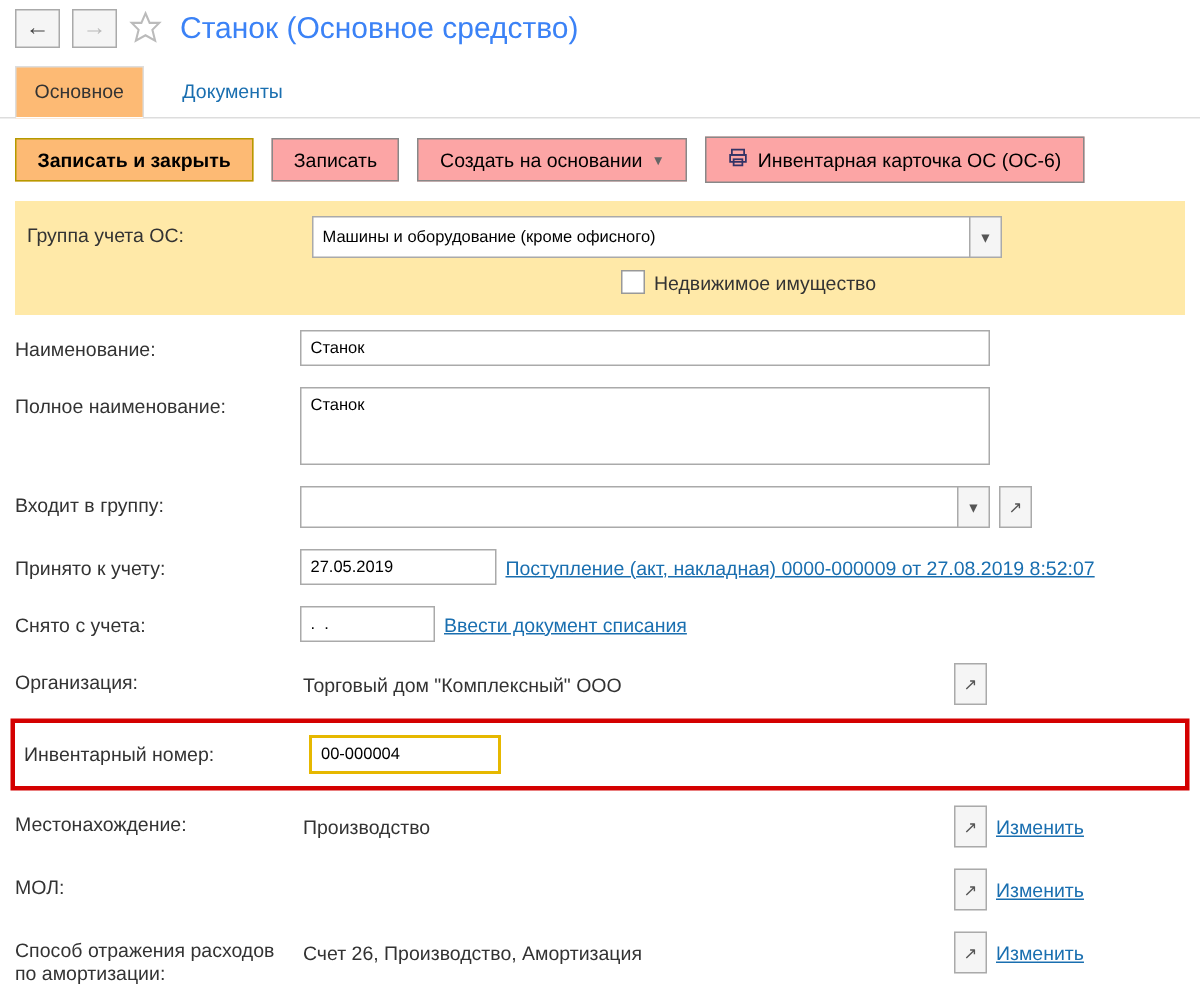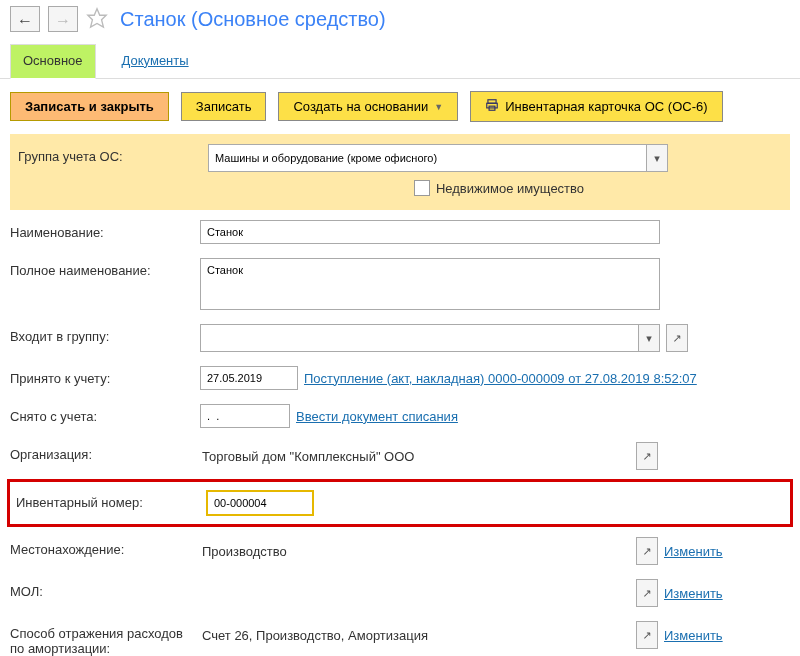--- a/index.html
+++ b/index.html
@@ -39,35 +39,35 @@
     align-items: center;
     border-bottom: 1px solid #ddd;
   }
   .tab {
     padding: 8px 12px 10px 12px;
     cursor: pointer;
     color: #1a6fb0;
   }
   .tab.active {
     color: #333;
-    background: #bef264;
+    background: #fdba74;
     border: 1px solid #ddd;
     border-bottom: 1px solid #fff;
     margin-bottom: -1px;
   }
-  .tab.link { text-decoration: underline; }
+  .tab.link { }
   .toolbar {
     display: flex;
     gap: 12px;
     padding: 12px 10px;
     align-items: center;
   }
   .btn {
     border: 1px solid #888;
-    background: #fde047;
+    background: #fca5a5;
     padding: 6px 14px;
     cursor: pointer;
     font-size: 13px;
     display: flex; align-items: center; gap: 6px;
   }
   .btn.primary {
     background: #fdba74;
     border: 1px solid #b59a00;
     font-weight: bold;
   }
@@ -125,21 +125,21 @@
     width: 16px; height: 16px;
     border: 1px solid #999;
     background: #fff;
     cursor: pointer;
   }
   .link-text {
     color: #1a6fb0;
     text-decoration: underline;
     cursor: pointer;
   }
-  .date-input { width: 98px; }
+  .date-input { width: 131px; }
   .highlight-red {
     border: 3px solid #d40000;
     padding: 2px;
     margin: -5px -3px 10px -3px;
   }
   .highlight-yellow .input {
     border: 2px solid #e6b800;
     background: #fff;
   }
   .readonly-field {
@@ -265,21 +265,21 @@
       <div class="open-btn">
           <span>↗</span>
         </div>
     </div>
   </div>
 
   <div class="highlight-red">
     <div class="form-row highlight-yellow" style="margin-bottom:0; padding:6px 4px;">
       <div class="label-col">Инвентарный номер:</div>
       <div class="value-col">
-        <input class="input" style="width: 108px;" value="00-000004">
+        <input class="input" style="width: 128px;" value="00-000004">
       </div>
     </div>
   </div>
 
   <div class="form-row">
     <div class="label-col">Местонахождение:</div>
     <div class="value-col">
       <div class="readonly-field">Производство</div>
       <div class="open-btn">
           <span>↗</span>

